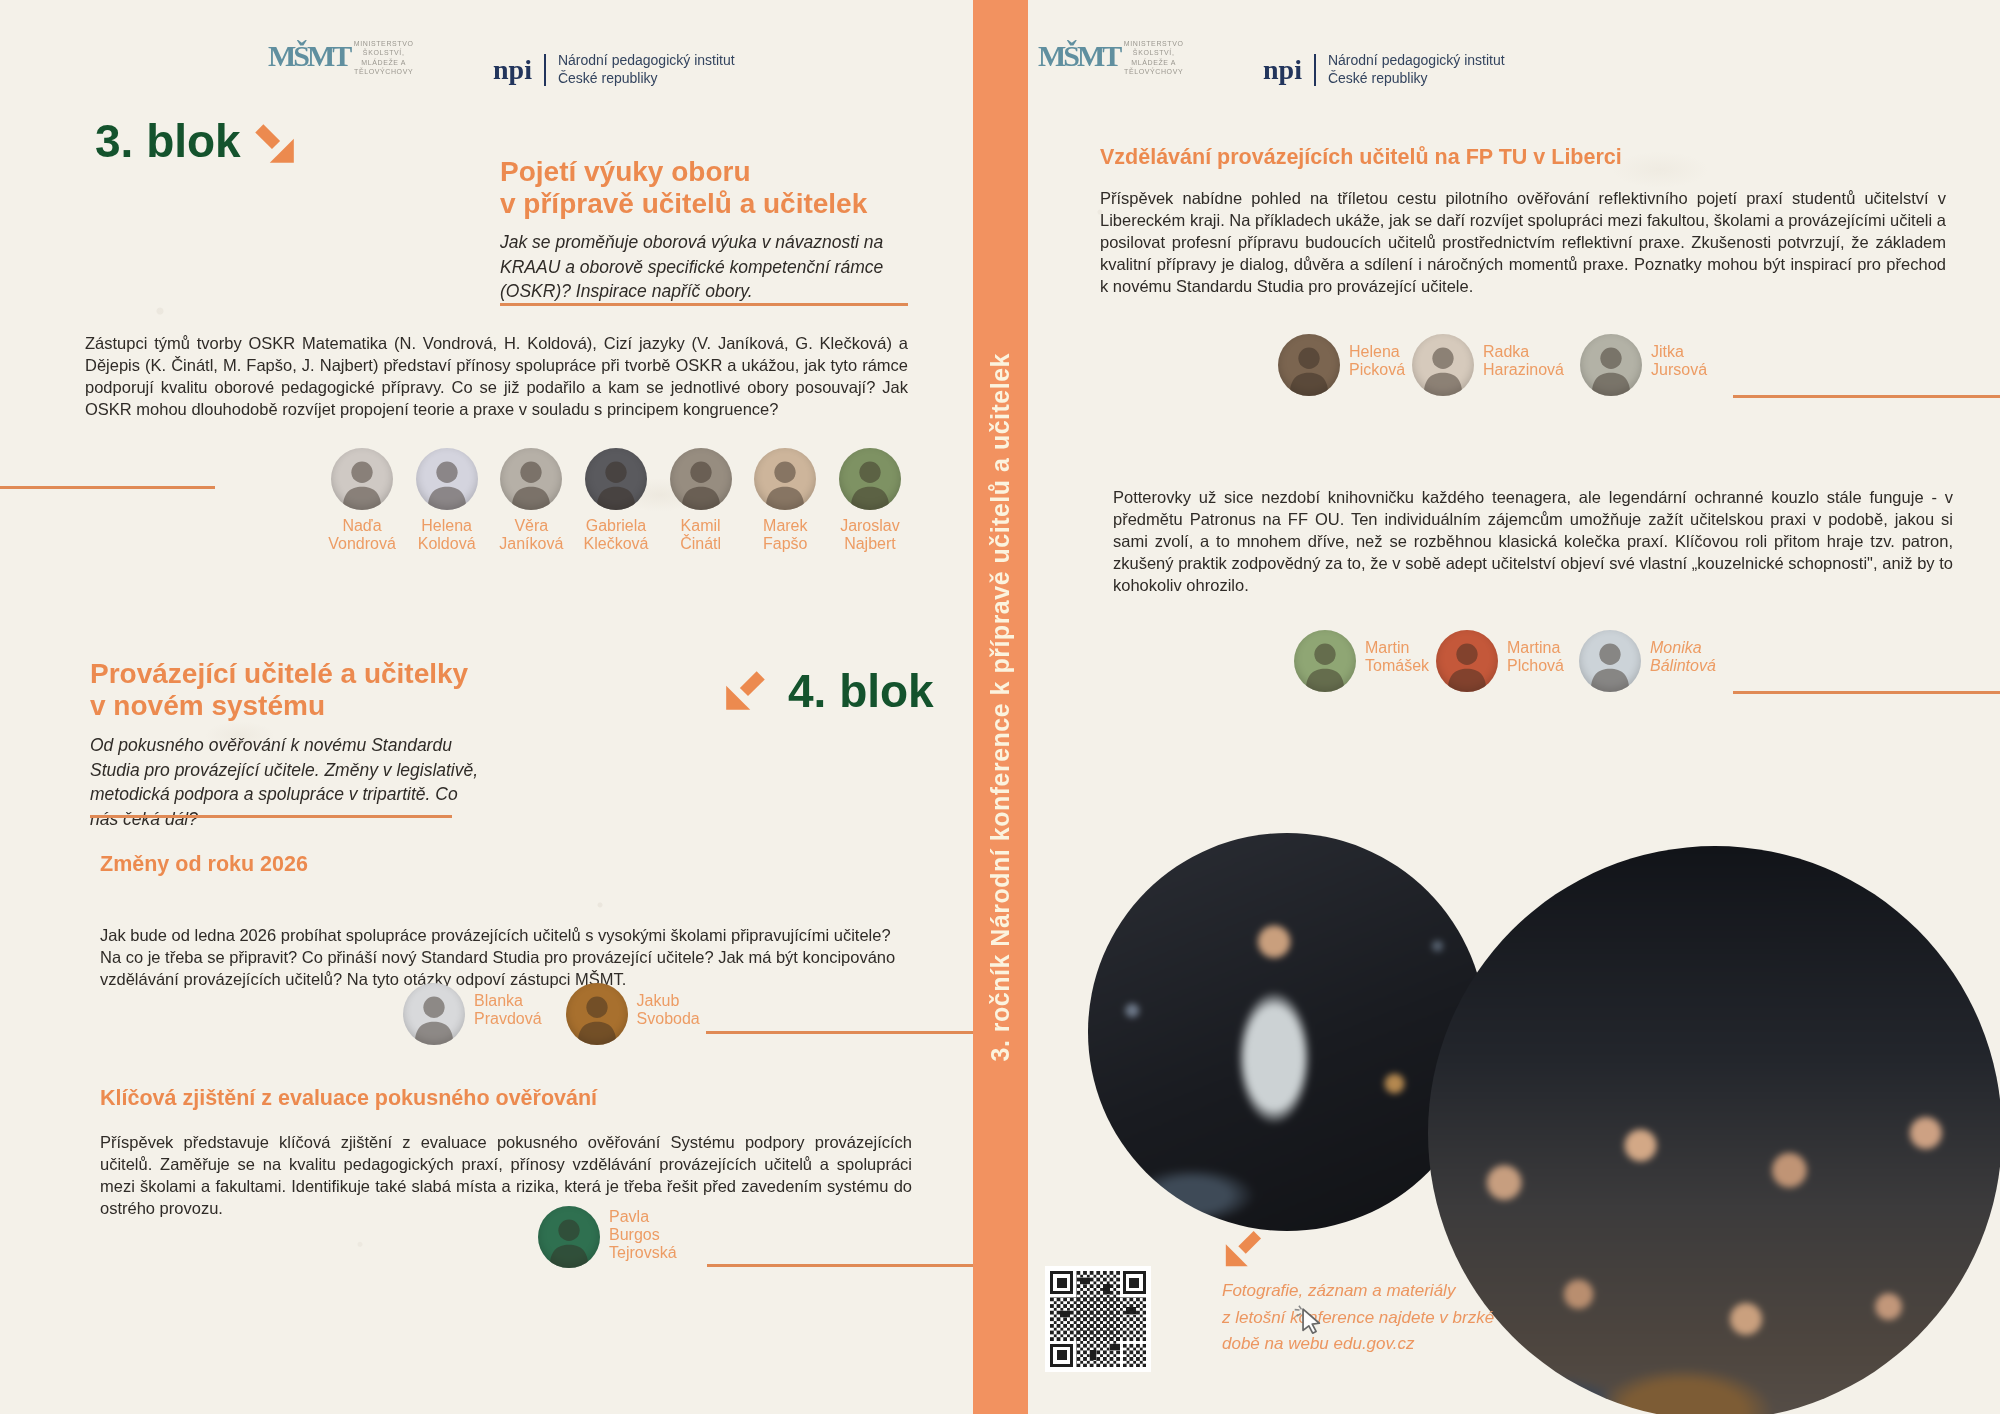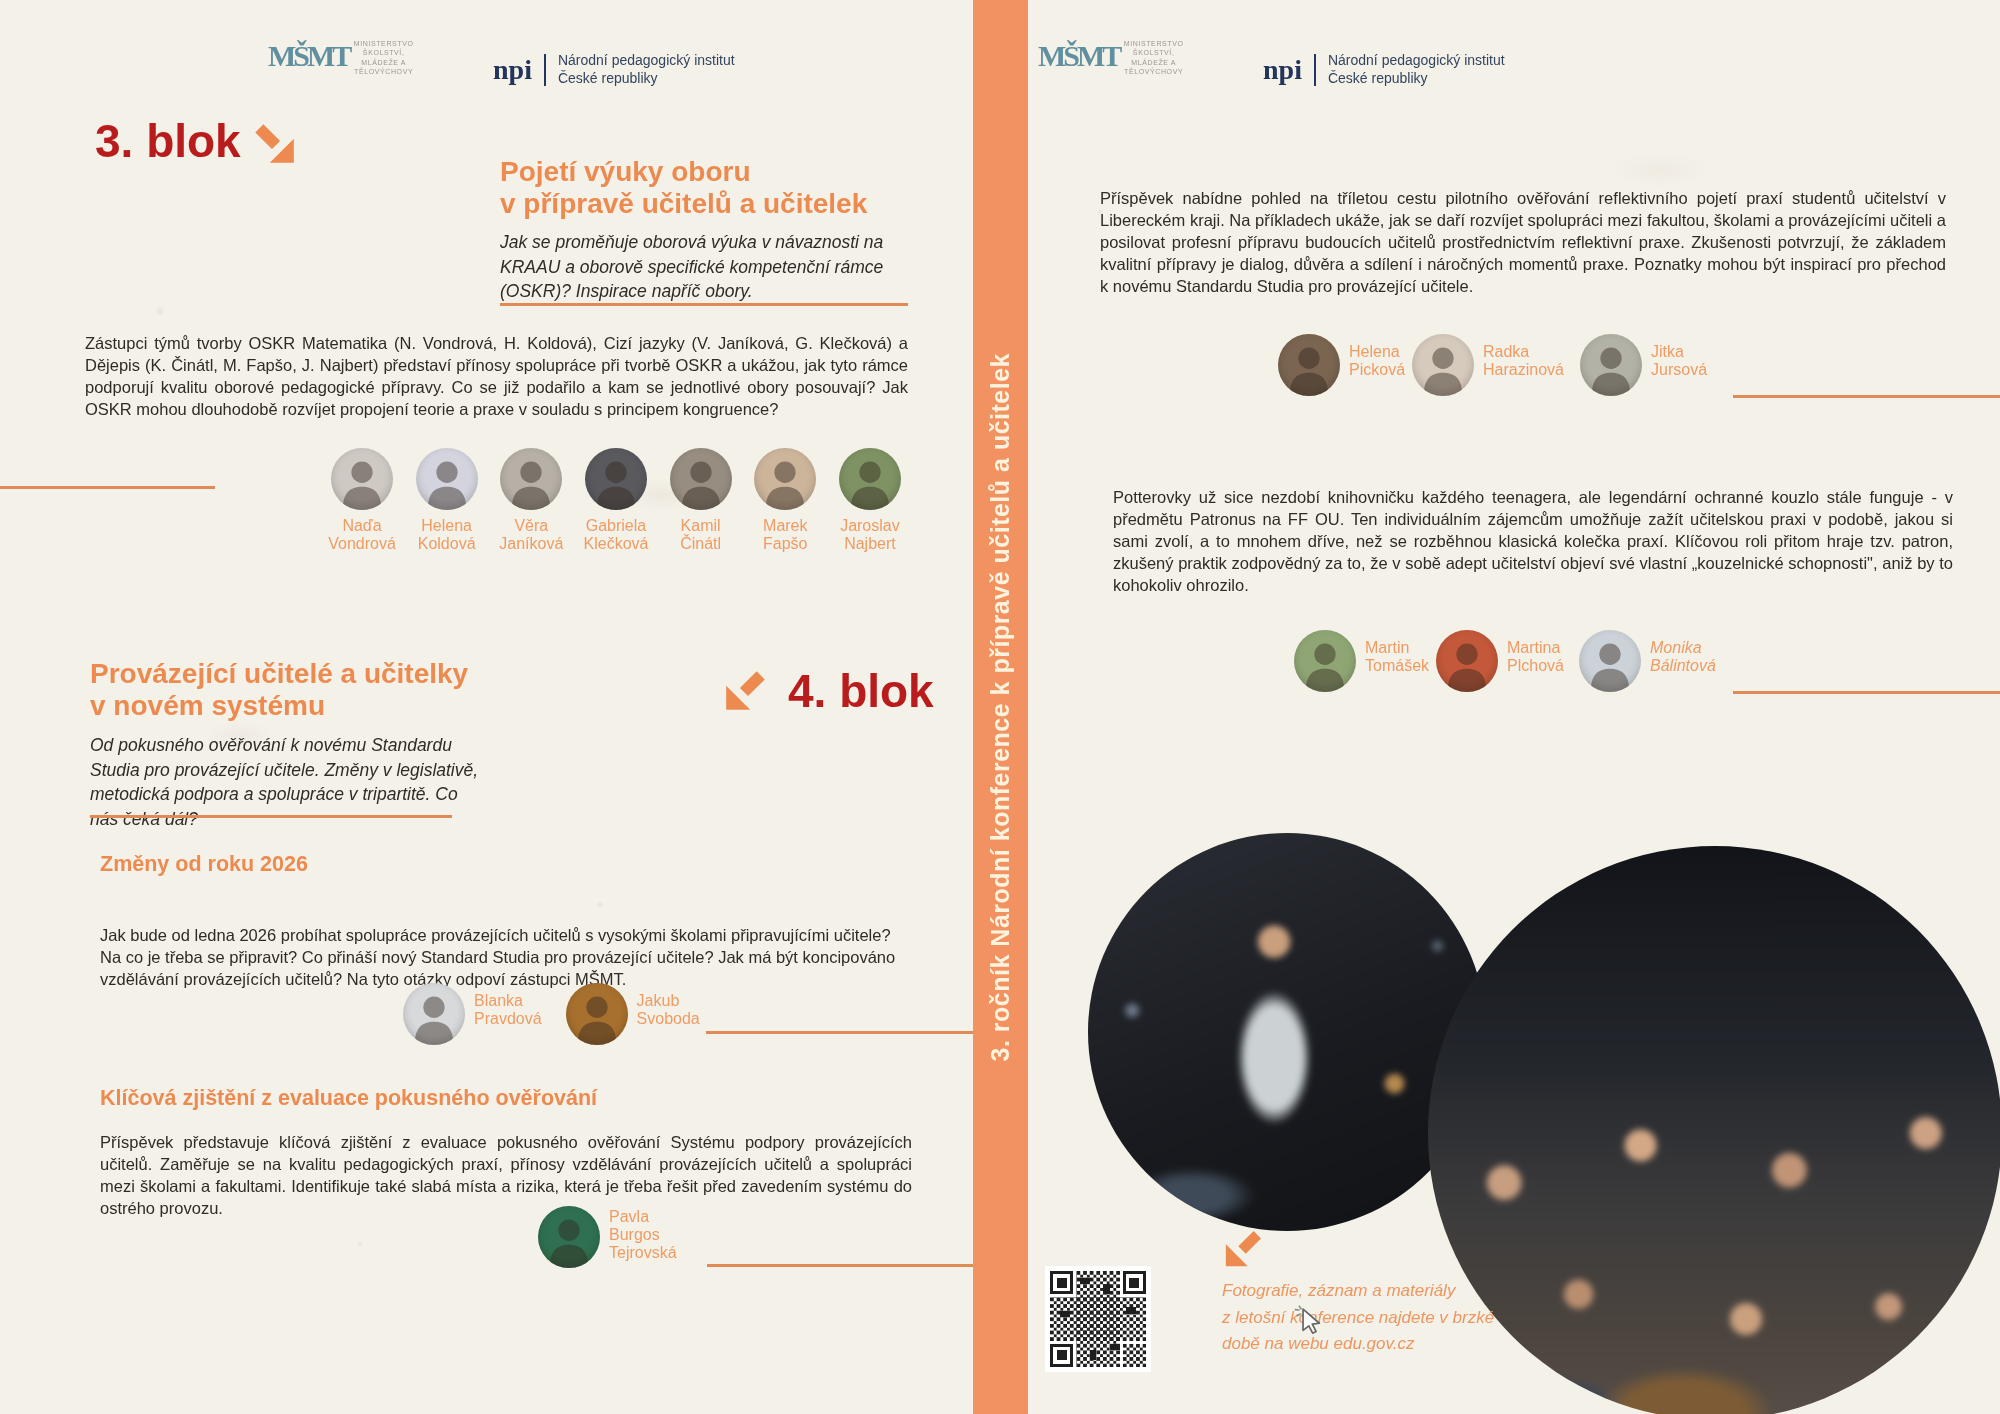--- a/index.html
+++ b/index.html
@@ -23,21 +23,21 @@
   
   .msmt{display:flex;align-items:center;width:150px;}
   .msmt-mono{font-family:"Liberation Serif",serif;font-weight:700;font-size:30px;
     letter-spacing:-3px;color:#477f93;opacity:.85;line-height:1;}
   .msmt-cap{font-size:7px;letter-spacing:.6px;color:#9a978f;text-align:center;line-height:1.35;margin-top:3px;}
   .npi{display:flex;align-items:center;gap:12px;}
   .npi-word{font-family:"Liberation Serif",serif;font-weight:700;font-size:28px;color:#22355c;line-height:1;}
   .npi-bar{width:2px;height:32px;background:#22355c;}
   .npi-name{font-size:14px;color:#33445f;line-height:1.25;}
   
-  .blok{font-size:46px;font-weight:700;color:#b91c1c;line-height:1;}
+  .blok{font-size:46px;font-weight:700;color:#14532d;line-height:1;}
   .arrow svg line{stroke:#ec8a4f;}
   .arrow svg polygon{fill:#ec8a4f;}
   .rule{background:#e08a55;height:3px;}
   .s-title{font-size:28px;font-weight:700;color:#ec8a4f;line-height:1.16;}
   .s-sub{font-size:17.5px;font-style:italic;line-height:1.4;color:#2f2b27;}
   .h3{font-size:21.5px;font-weight:700;color:#ec8a4f;line-height:1.15;}
   .body-txt{font-size:16.5px;line-height:1.34;}
   .just{text-align:justify;}
   
   .avatar{width:62px;height:62px;border-radius:50%;display:inline-block;overflow:hidden;
@@ -255,20 +255,21 @@
   </div>
   <div class="abs npi" style="left:1263px;top:52px;">
     <span class="npi-word">npi</span>
     <span class="npi-bar"></span>
     <span class="npi-name">
       <span>Národní pedagogický institut</span><br>
       <span>České republiky</span>
     </span>
   </div>
 
+  <div class="abs h3" style="left:1100px;top:145px;width:840px;">Vzdělávání provázejících učitelů na FP TU v Liberci</div>
   <div class="abs body-txt just" style="left:1100px;top:187px;width:846px;">Příspěvek nabídne pohled na tříletou cestu pilotního ověřování reflektivního pojetí praxí studentů učitelství v Libereckém kraji. Na příkladech ukáže, jak se daří rozvíjet spolupráci mezi fakultou, školami a provázejícími učiteli a posilovat profesní přípravu budoucích učitelů prostřednictvím reflektivní praxe. Zkušenosti potvrzují, že základem kvalitní přípravy je dialog, důvěra a sdílení i náročných momentů praxe. Poznatky mohou být inspirací pro přechod k novému Standardu Studia pro provázející učitele.</div>
 
   <div class="abs spk-row" style="left:1278px;top:334px;">
     <span class="avatar" style="background: rgb(123, 101, 80);">
         <svg viewBox="0 0 64 64">
           <circle cx="32" cy="25" r="11" fill="rgba(52,40,32,.45)"></circle>
           <path d="M12 64 C12 46 20 40 32 40 C44 40 52 46 52 64 Z" fill="rgba(52,40,32,.45)"></path>
         </svg>
       </span>
     <span class="spk-name"><span>Helena</span><br><span>Picková</span></span>

